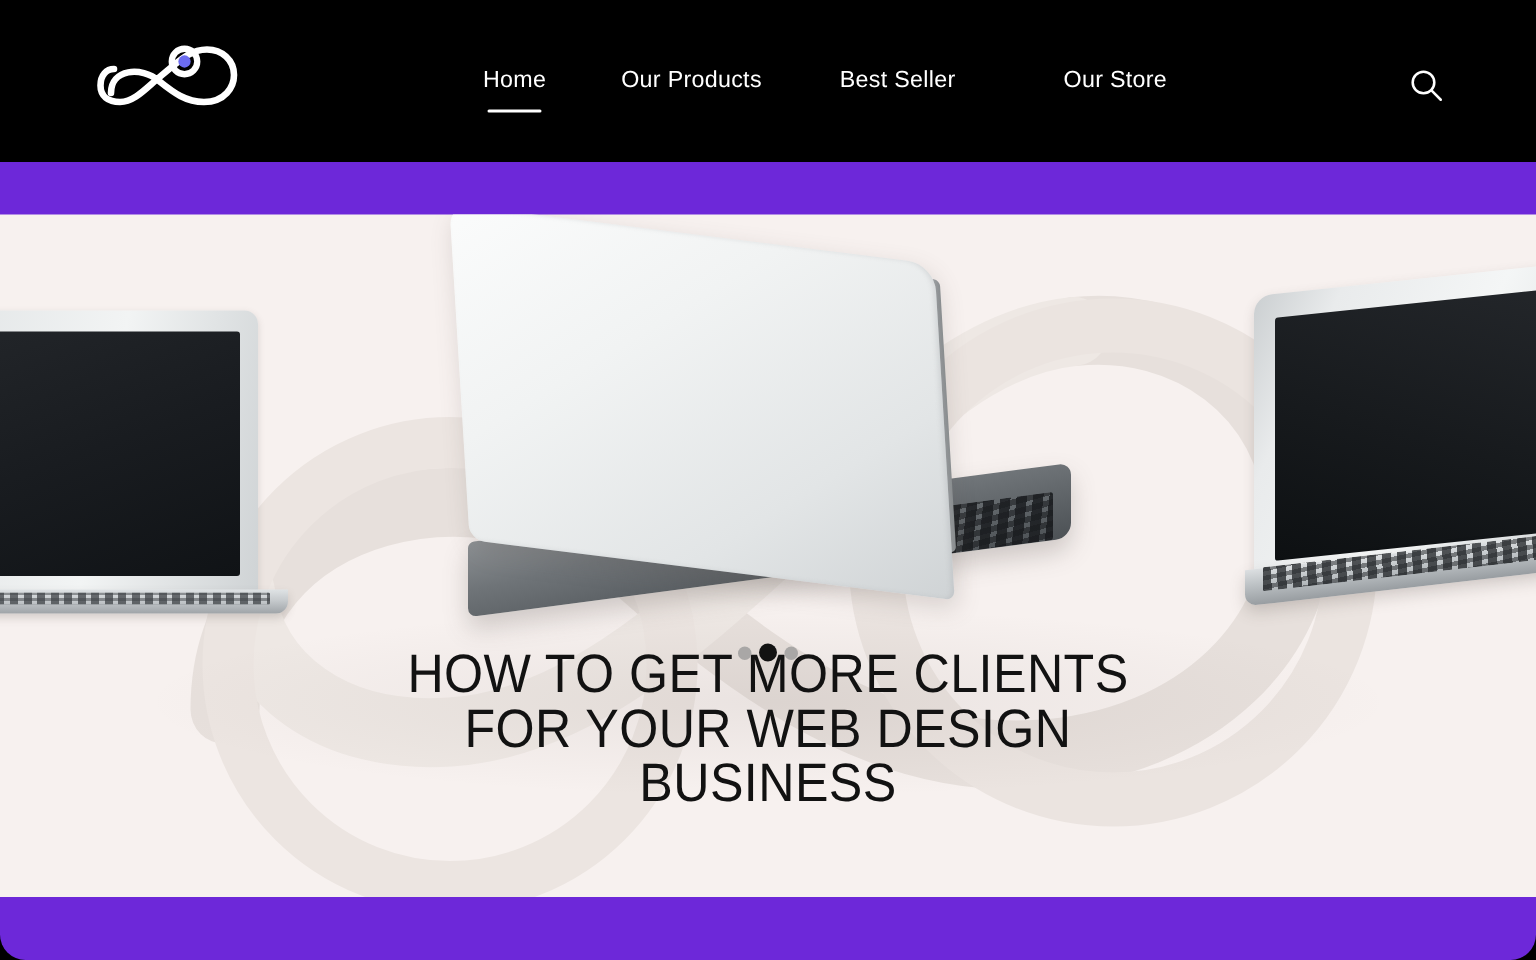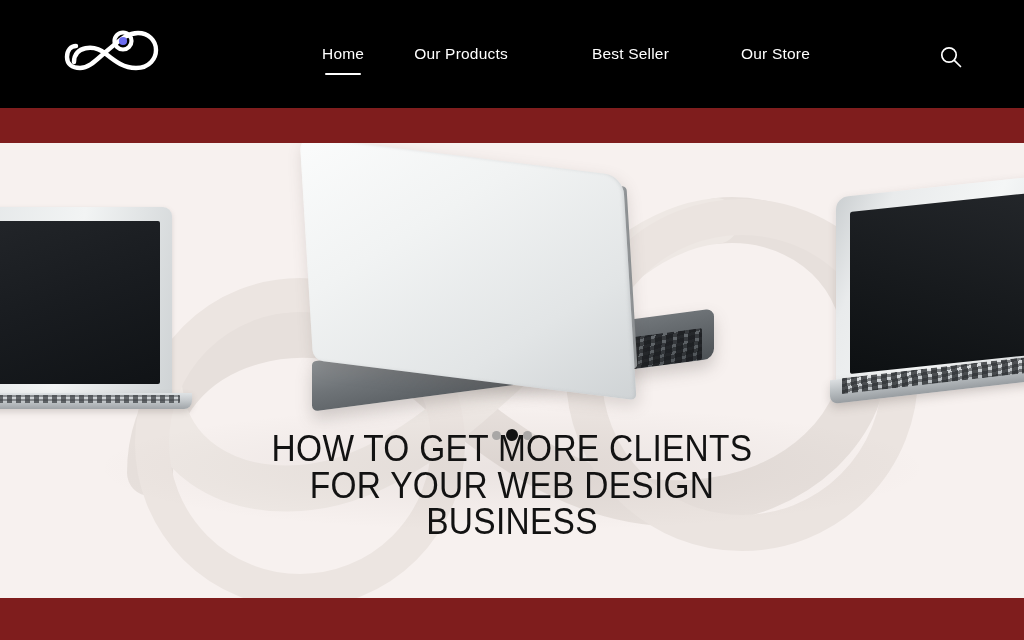--- a/index.html
+++ b/index.html
@@ -1,21 +1,21 @@
 <!DOCTYPE html>
 <html><head>
 <meta charset="utf-8">
 <style>
   * { margin:0; padding:0; box-sizing:border-box; }
   html, body {
     width:1024px; height:640px;
     font-family:"Liberation Sans", sans-serif;
     background:#000; overflow:hidden;
   }
-  .page { position:relative; width:1024px; height:640px; background:#7f1d1d; }
+  .page { position:relative; width:1024px; height:640px; background:#6d28d9;border-radius:17px; }
 
   
   .header {
     position:absolute; top:0; left:0; width:1024px; height:108px;
     background:#000; display:flex; align-items:center;
   }
   .logo-wrap {
     position:absolute; left:60px; top:24px; width:104px; height:58px;
     display:flex; align-items:center; justify-content:center;
   }
@@ -25,21 +25,21 @@
     position:absolute; left:300px; top:0; height:108px;
     display:flex; align-items:center;
   }
   .nav-item {
     position:relative; color:#fff; font-size:15.5px; font-weight:400;
     letter-spacing:.2px; white-space:nowrap; cursor:pointer;
     padding:4px 0;
   }
   .nav-item.n0 { margin-left:22px; }
   .nav-item.n1 { margin-left:50px; }
-  .nav-item.n2 { margin-left:84px; }
+  .nav-item.n2 { margin-left:52px; }
   .nav-item.n3 { margin-left:72px; }
   .nav-item.active::after {
     content:""; position:absolute; left:50%; transform:translateX(-50%);
     bottom:-8px; width:36px; height:2.5px; background:#fff; border-radius:1px;
   }
   .search-btn {
     position:absolute; left:938px; top:44px; width:26px; height:26px;
     cursor:pointer;
   }
 

